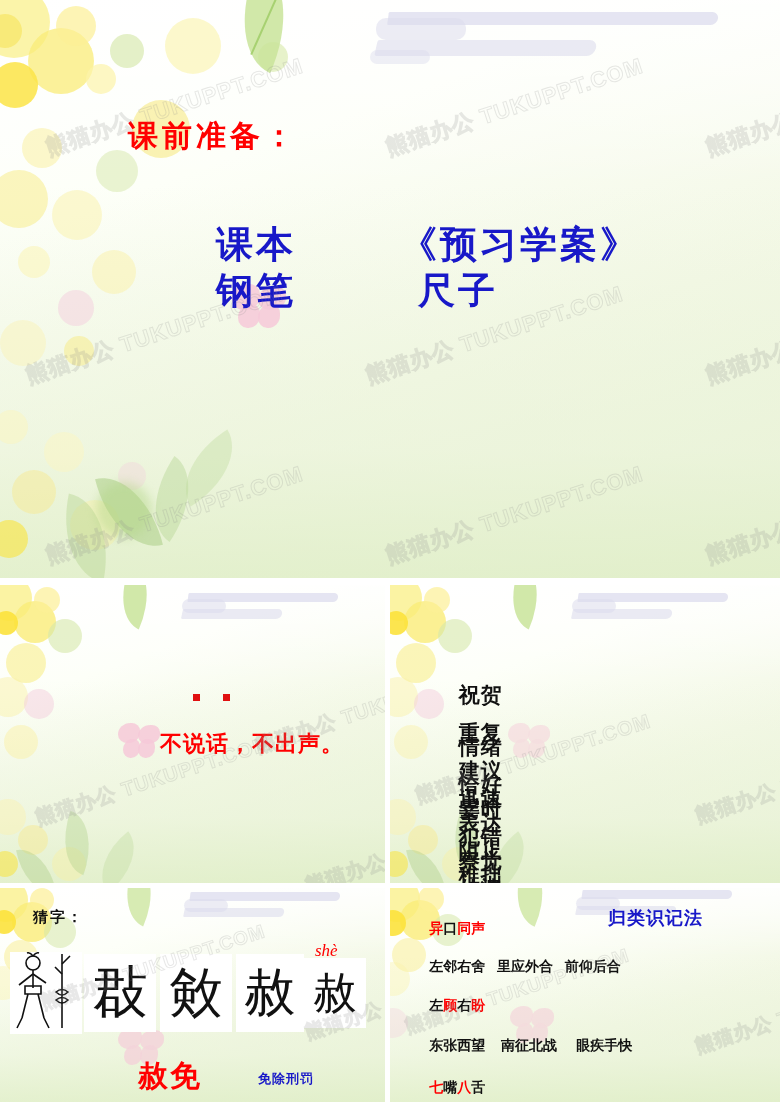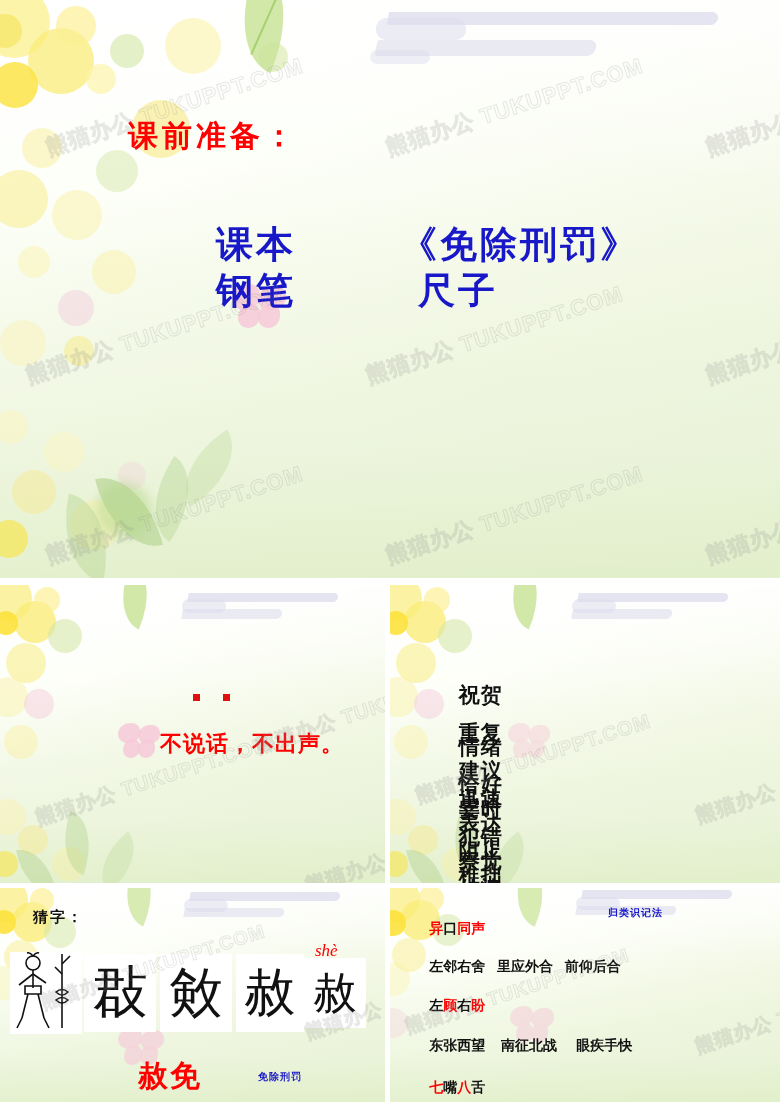--- a/index.html
+++ b/index.html
@@ -49,24 +49,24 @@
 
   
   .w-line{position:absolute;font-size:21px;color:#111;letter-spacing:1px;white-space:pre;}
 
   
   .g-label{position:absolute;font-size:15px;color:#111;letter-spacing:2px;}
   .g-pin{position:absolute;font-size:15px;color:#ff0000;font-family:"Liberation Serif",serif;font-style:italic;}
   .g-box{position:absolute;background:#fff;border:0;display:flex;align-items:center;justify-content:center;
          color:#111;font-family:"Liberation Serif",serif;}
   .g-word{position:absolute;font-size:30px;color:#ff0000;letter-spacing:2px;}
-  .g-mean{position:absolute;font-size:10px;color:#1818c8;letter-spacing:1px;}
-
-  
-  .i-head{position:absolute;font-size:10px;color:#1818c8;letter-spacing:1px;}
+  .g-mean{position:absolute;font-size:13px;color:#1818c8;letter-spacing:1px;}
+
+  
+  .i-head{position:absolute;font-size:18px;color:#1818c8;letter-spacing:1px;}
   .i-line{position:absolute;font-size:14px;color:#111;letter-spacing:0px;white-space:pre;}
   .r{color:#ff0000;}
   .k{color:#111;}
 
   
   .pic{position:absolute;background:#fff;}
 </style>
 </head>
 <body>
 
@@ -123,21 +123,21 @@
 
     <div>
       <div class="brush" style="left:388px;top:12px;width:330px;height:13px;border-radius:8px 40px 40px 8px;transform:skewX(-8deg);"></div>
       <div class="brush" style="left:376px;top:18px;width:90px;height:22px;border-radius:10px;opacity:.55;"></div>
       <div class="brush" style="left:376px;top:40px;width:220px;height:16px;border-radius:8px 30px 30px 8px;transform:skewX(-12deg);opacity:.6;"></div>
       <div class="brush" style="left:370px;top:50px;width:60px;height:14px;border-radius:8px;opacity:.45;"></div>
     </div>
 
     <div class="s1-title kai">课前准备：</div>
     <div class="s1-row kai" style="left:216px;top:220px;">课本</div>
-    <div class="s1-row kai" style="left:400px;top:220px;">《免除刑罚》</div>
+    <div class="s1-row kai" style="left:400px;top:220px;">《预习学案》</div>
     <div class="s1-row kai" style="left:216px;top:266px;">钢笔</div>
     <div class="s1-row kai" style="left:418px;top:266px;">尺子</div>
 
     <div class="wm">
       <span style="left:40px;top:92px;font-size:22px;">熊猫办公 TUKUPPT.COM</span>
       <span style="left:380px;top:92px;font-size:22px;">熊猫办公 TUKUPPT.COM</span>
       <span style="left:700px;top:92px;font-size:22px;">熊猫办公 TUKUPPT.COM</span>
       <span style="left:20px;top:320px;font-size:22px;">熊猫办公 TUKUPPT.COM</span>
       <span style="left:360px;top:320px;font-size:22px;">熊猫办公 TUKUPPT.COM</span>
       <span style="left:700px;top:320px;font-size:22px;">熊猫办公 TUKUPPT.COM</span>

